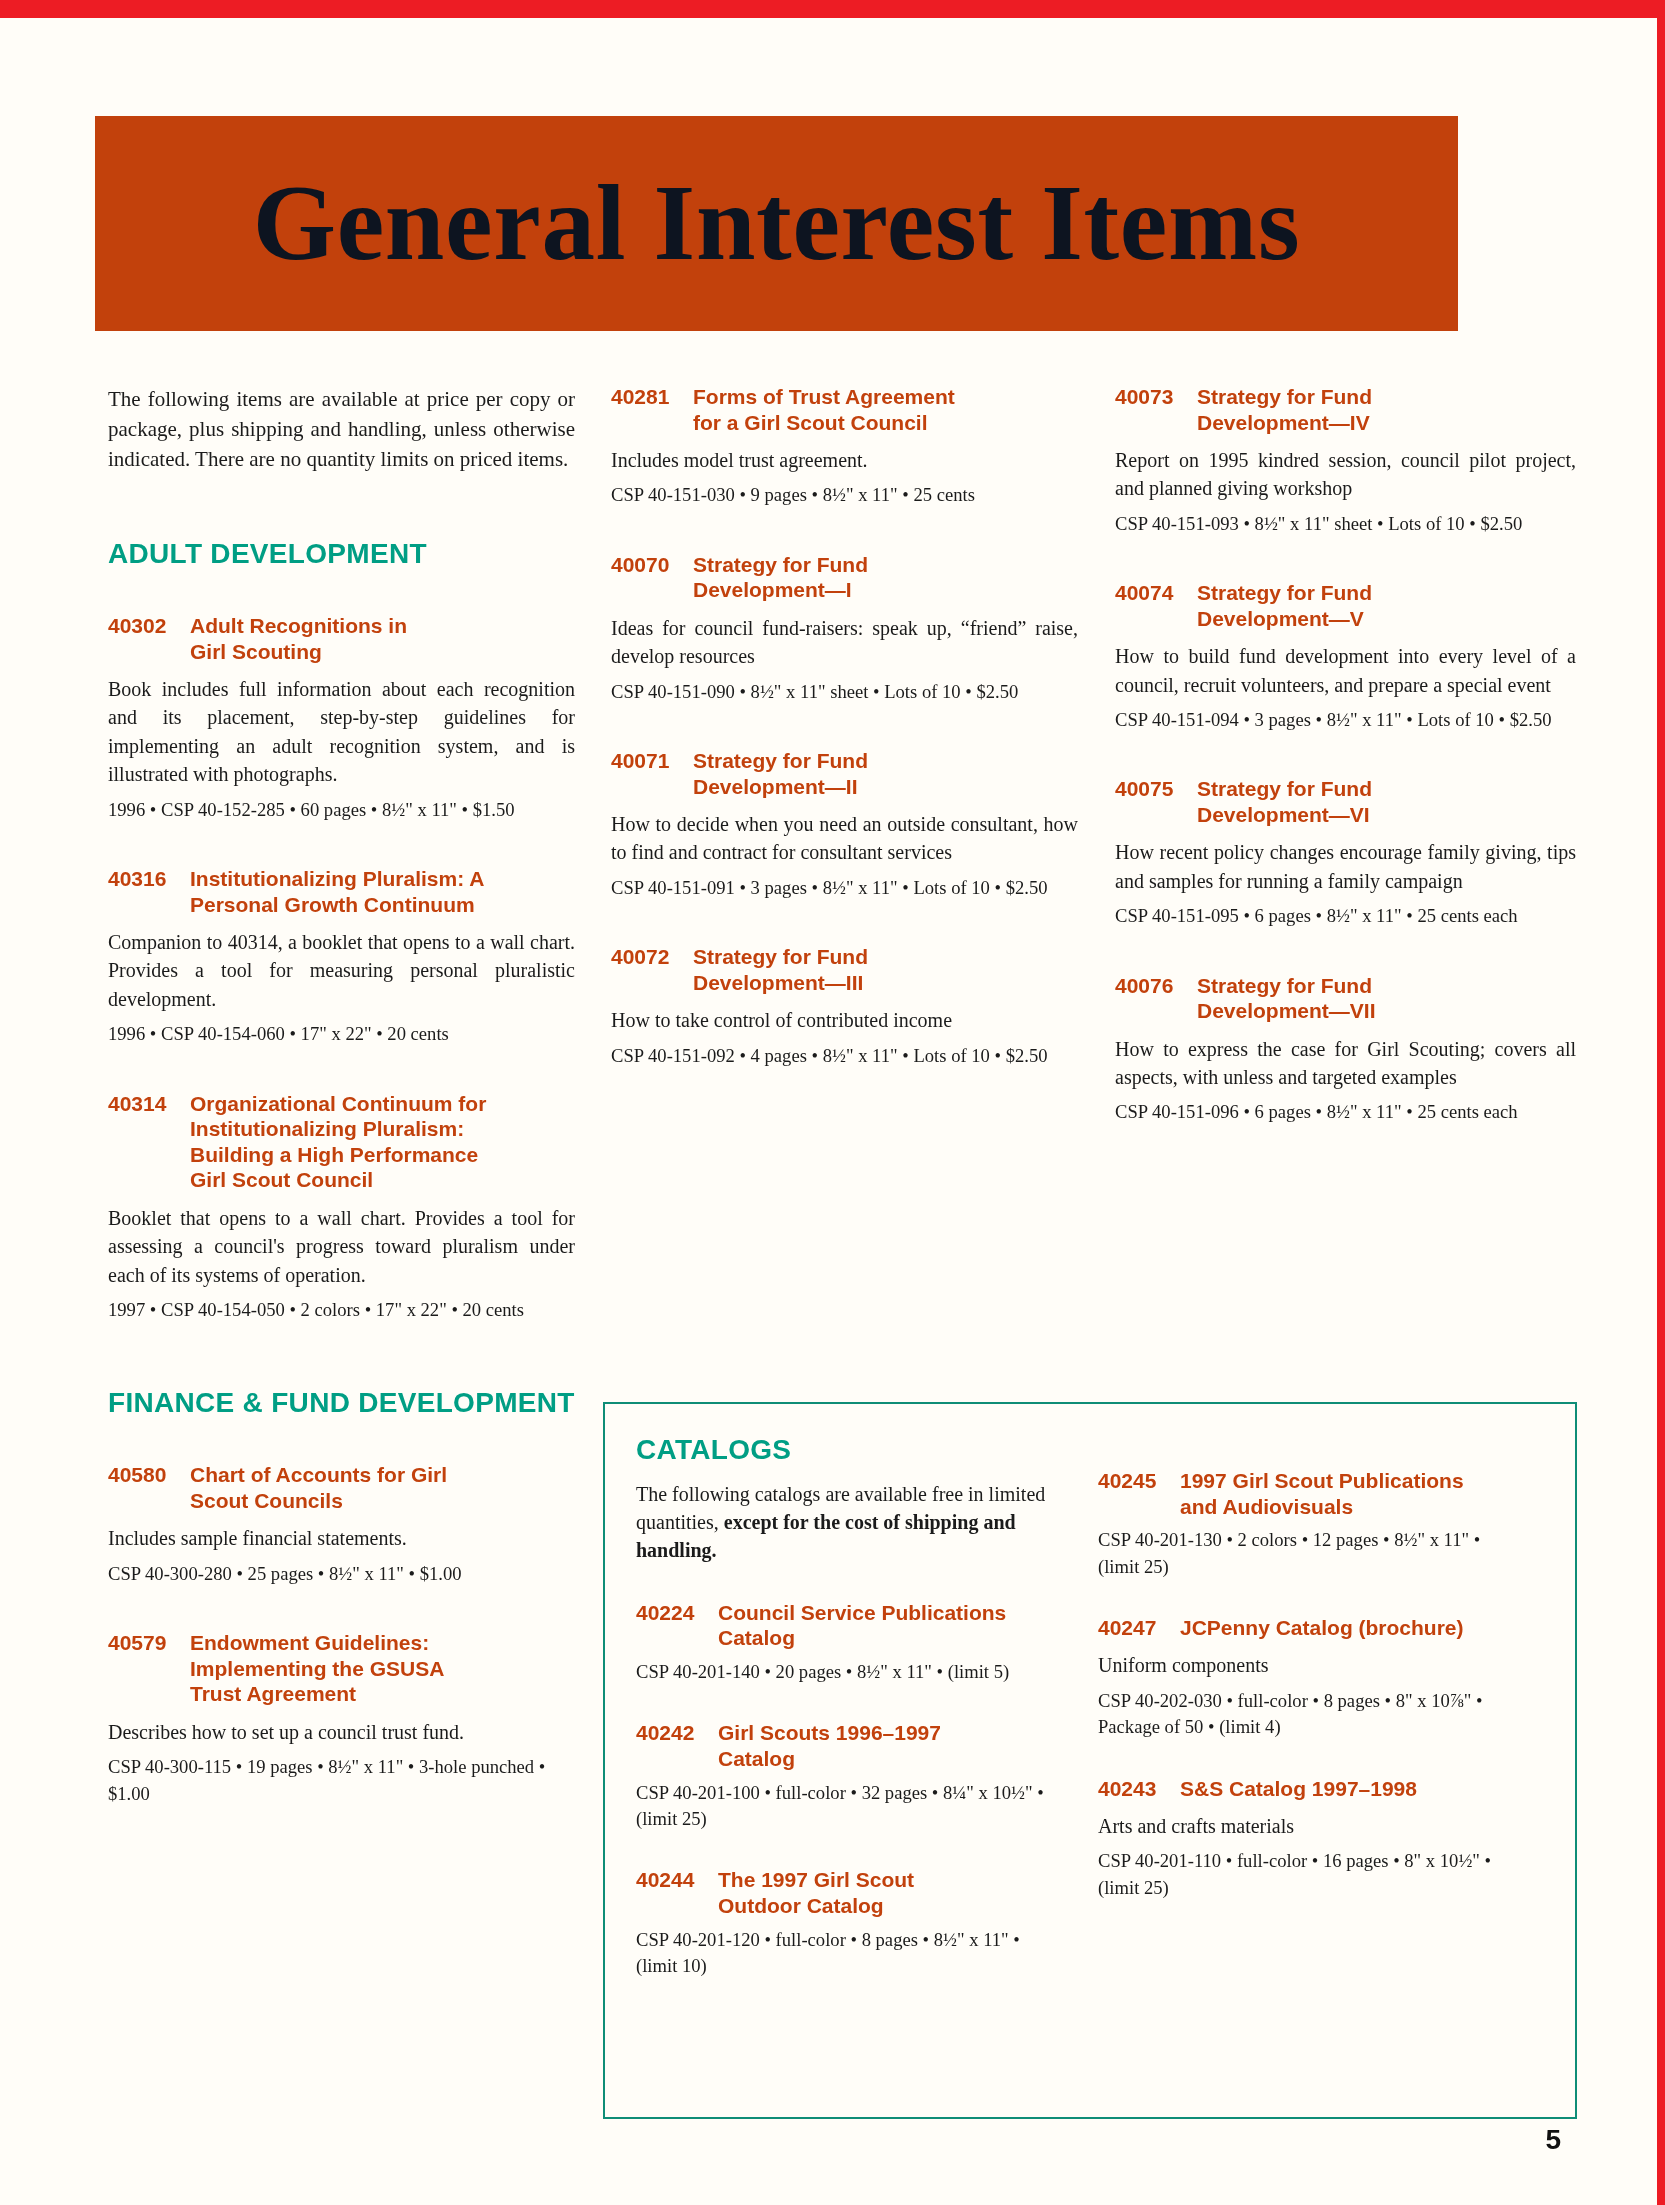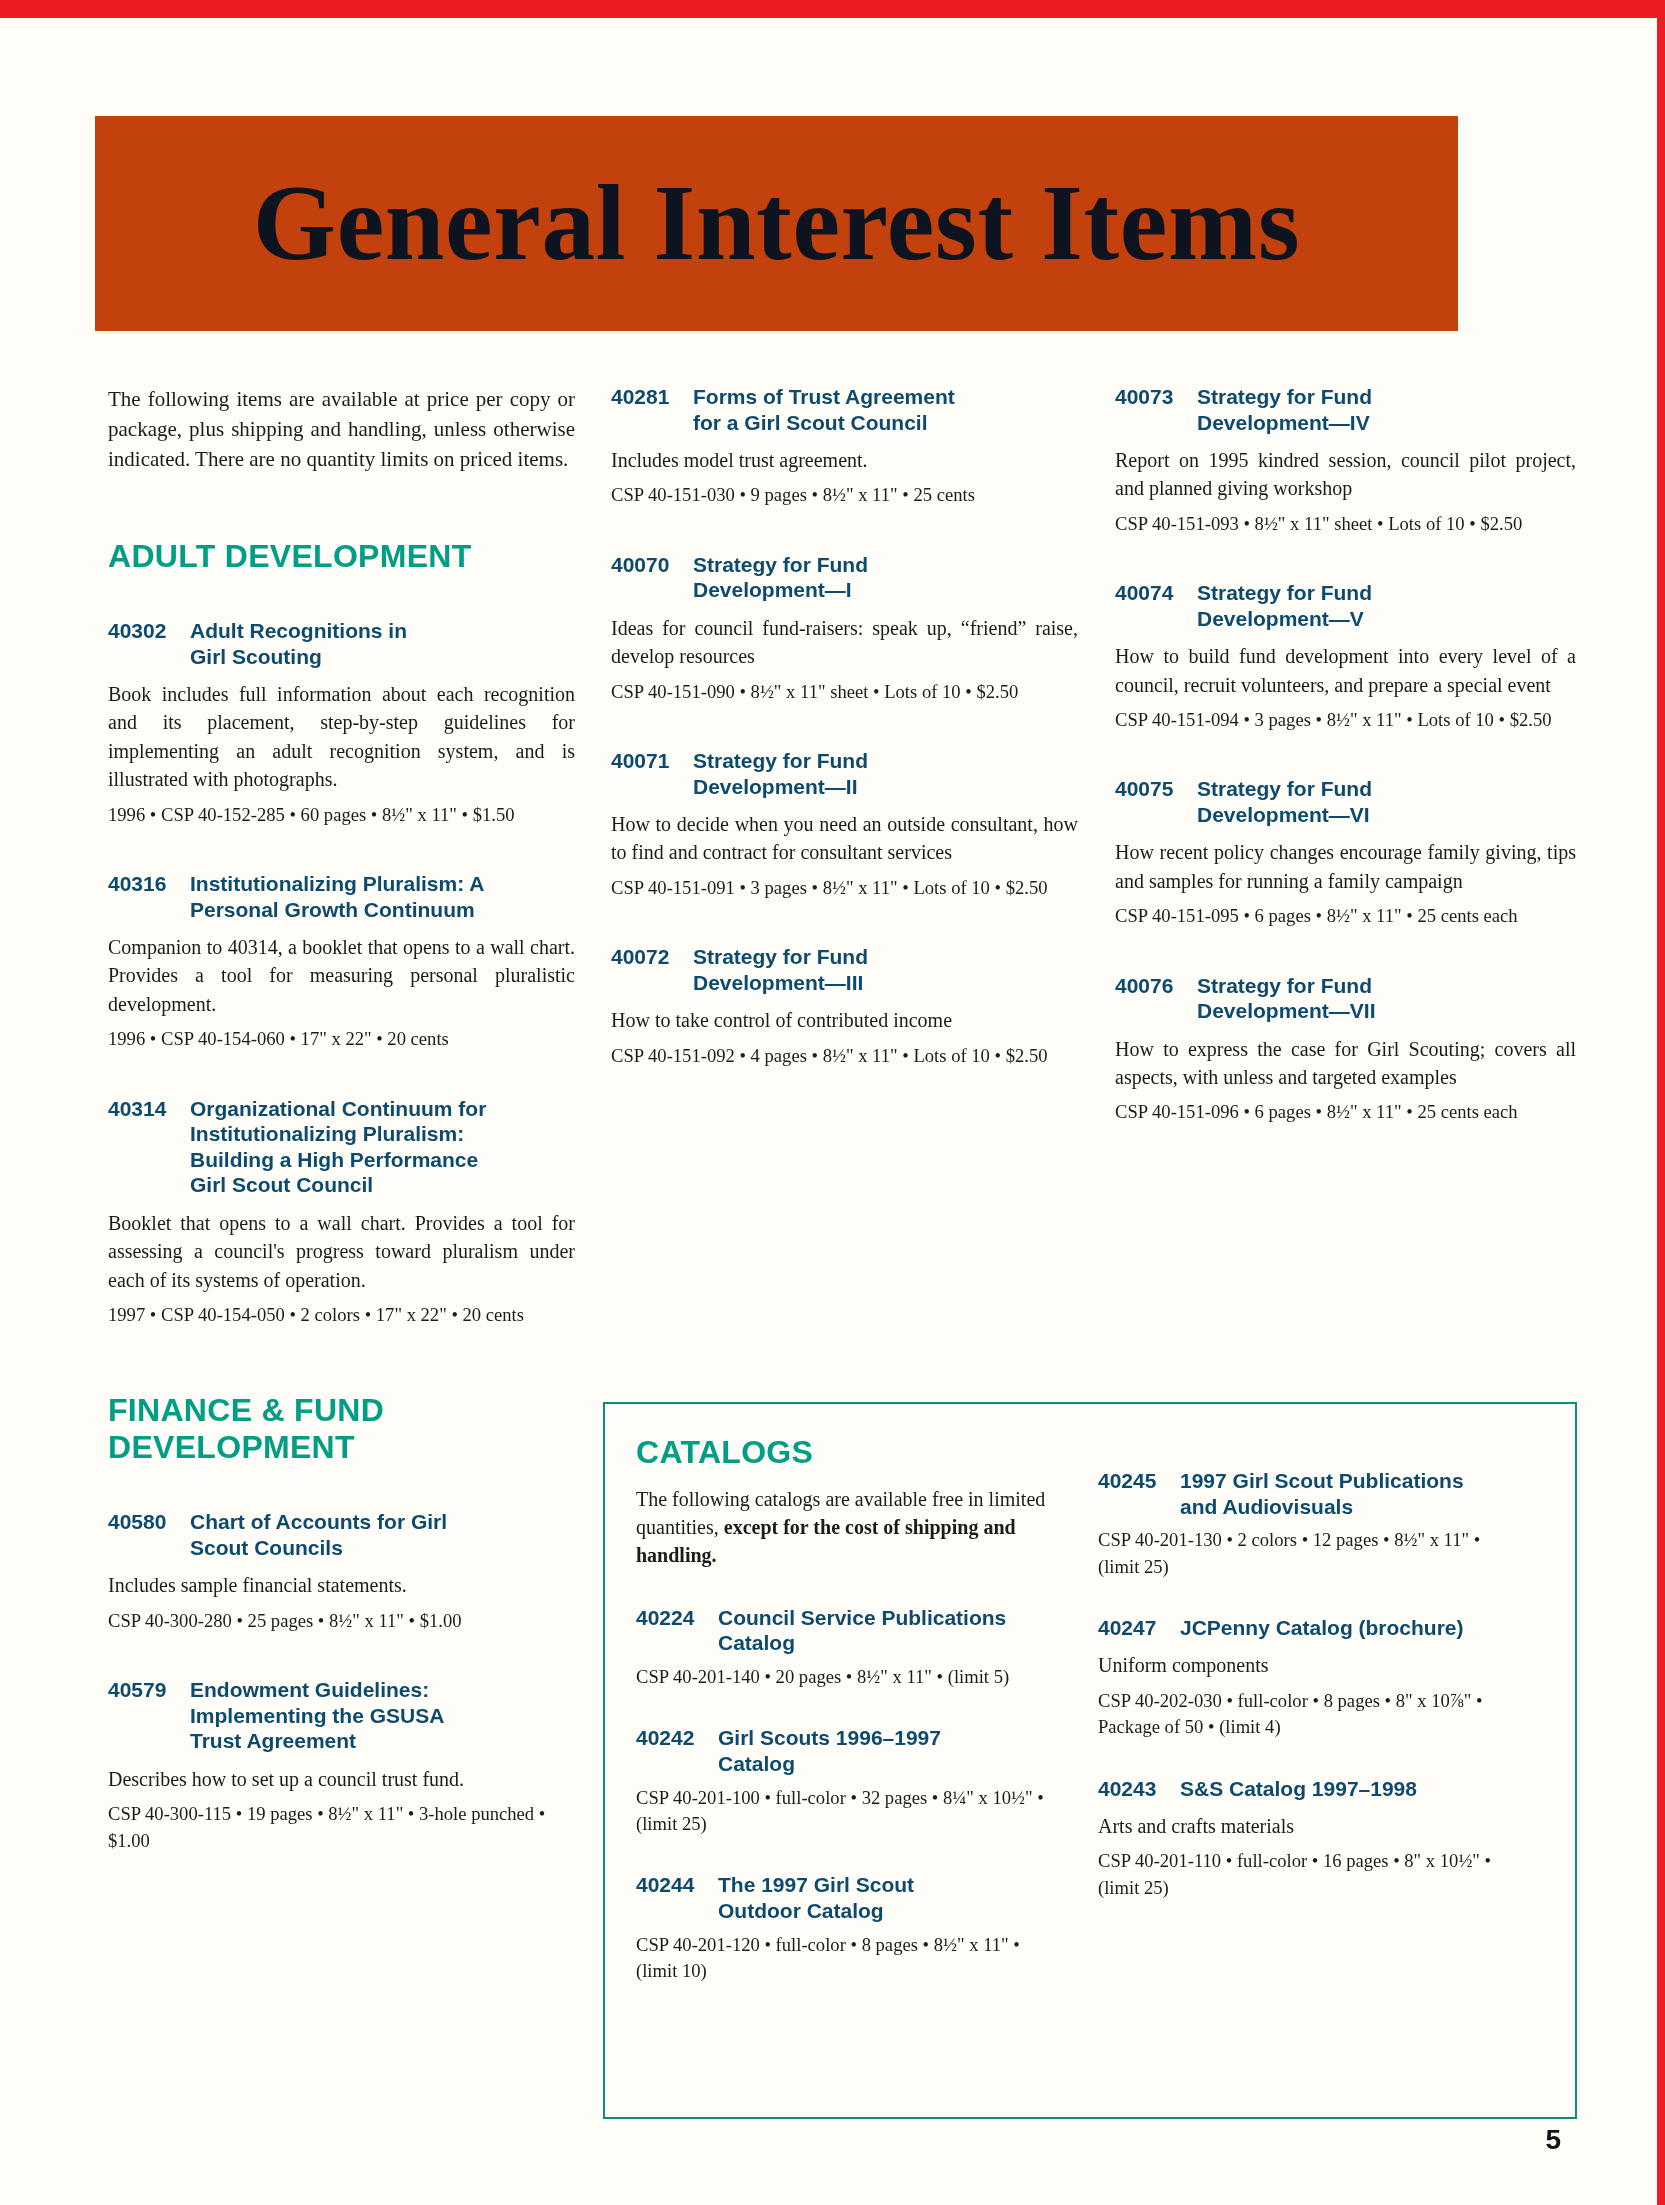--- a/index.html
+++ b/index.html
@@ -14,28 +14,28 @@
                 color:#0d1420;letter-spacing:0.7px;white-space:nowrap;}
 
   .col{position:absolute;top:384px;}
   .col-left{left:108px;width:467px;}
   .col-middle{left:611px;width:467px;}
   .col-right{left:1115px;width:461px;}
 
   .intro{margin:0;font-size:21px;line-height:1.43;text-align:justify;}
 
   .section-heading{margin:64px 0 0;font-family:"Liberation Sans",sans-serif;font-weight:bold;
-                   font-size:32px;color:#009e84;letter-spacing:0.3px;}
+                   font-size:28px;color:#009e84;letter-spacing:0.3px;}
 
   .item{margin-top:43px;}
   .col-middle .item:first-child,
   .col-right .item:first-child{margin-top:0;}
 
   .item-head{display:flex;font-family:"Liberation Sans",sans-serif;font-weight:bold;
-             font-size:21px;line-height:1.22;color:#0c4a6e;}
+             font-size:21px;line-height:1.22;color:#c2410c;}
   .item-num{flex:none;width:82px;}
   .item-title{white-space:pre-line;}
 
   .item-body{margin:10.8px 0 0;font-size:20px;line-height:1.42;text-align:justify;font-family:Liberation Serif, serif;}
   .item-specs{margin:8px 0 0;font-size:18.6px;line-height:1.42;}
 
   .catalog-box{position:absolute;left:603px;top:1402px;width:974px;height:717px;
                border:2.7px solid #0f8d77;box-sizing:border-box;padding:30px 31px 0 31px;
                display:flex;gap:49px;}
   .cat-col{width:413px;}

